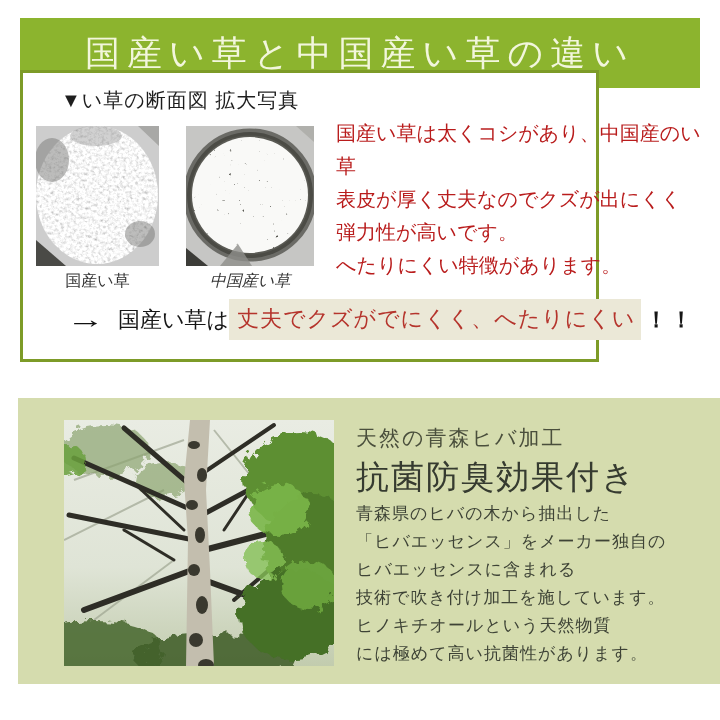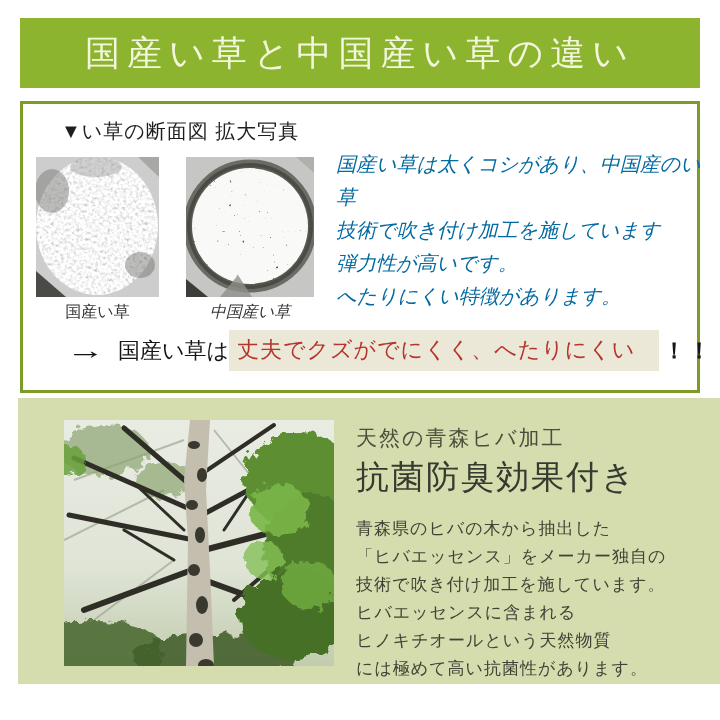--- a/index.html
+++ b/index.html
@@ -12,57 +12,57 @@
     position:absolute;left:20px;top:18px;width:680px;height:70px;
     background:var(--banner-green,#8cb42e);
     display:flex;align-items:center;justify-content:center;
   }
   .banner-title{
     font-family:Liberation Sans, sans-serif;
     font-size:35px;color:#f2f6dc;letter-spacing:7px;white-space:nowrap;
   }
   
   .content-box{
-    position:absolute;left:20px;top:101px;width:680px;height:292px;
+    position:absolute;left:20px;top:70px;width:579px;height:292px;
     background:#fff;border:3px solid var(--border-green,#7d9b28);box-sizing:border-box;
   }
   .section-label{position:absolute;left:38px;top:14px;font-size:20px;color:#1e1e1e;letter-spacing:1px;}
   .xsec{position:absolute;top:53px;height:140px;}
   .xsec svg{display:block;width:100%;height:100%;}
   .xsec-left{left:13px;width:123px;}
   .xsec-right{left:163px;width:128px;}
   .xsec-caption{position:absolute;top:198px;font-size:16px;color:#333;text-align:center;}
   .cap-left{left:13px;width:123px;font-family:Liberation Serif, serif;}
   .cap-right{left:163px;width:128px;font-style:italic;}
-  .desc{position:absolute;left:313px;top:44px;width:365px;font-size:20px;line-height:33px;color:#0369a1;font-style:italic;}
+  .desc{position:absolute;left:313px;top:44px;width:365px;font-size:20px;line-height:33px;color:#b91c1c;}
   .conclusion{position:absolute;left:44px;top:226px;display:flex;align-items:center;font-size:22px;color:#161616;white-space:nowrap;}
   .concl-arrow{font-size:25px;font-weight:bold;transform:scaleX(1.55);margin:0 20px 0 6px;color:#111;}
   .concl-prefix{}
   .concl-highlight{
     background:var(--highlight-bg,#ebe8d7);color:var(--highlight-red,#b5342c);
-    padding:5px 24px 6px 8px;letter-spacing:1px;
+    padding:5px 6px 6px 8px;letter-spacing:1px;
   }
   .concl-suffix{margin-left:4px;font-weight:bold;letter-spacing:3px;}
   
   .hiba-panel{
     position:absolute;left:18px;top:398px;width:704px;height:286px;
     background:var(--panel-light-green,#d5dcae);
   }
   .tree-photo{position:absolute;left:46px;top:22px;width:270px;height:246px;}
   .tree-photo svg{display:block;width:100%;height:100%;}
   .hiba-text{position:absolute;left:338px;top:26px;width:330px;}
   .hiba-subtitle{
     font-family:"Liberation Serif","DejaVu Serif",serif;
     font-size:21px;color:#4a4f3c;letter-spacing:2px;
   }
   .hiba-title{
     font-family:"Liberation Serif","DejaVu Serif",serif;
     font-size:33px;color:#363b30;letter-spacing:2px;margin-top:3px;white-space:nowrap;
   }
-  .hiba-body{margin-top:15px;font-size:17px;line-height:28px;color:#3e4336;letter-spacing:1px;}
+  .hiba-body{font-size:17px;line-height:28px;color:#3e4336;letter-spacing:1px;}
 </style>
 </head>
 <body>
 
 <div id="stage">
 
   <div class="banner">
     <span class="banner-title">国産い草と中国産い草の違い</span>
   </div>
 
@@ -110,21 +110,21 @@
         <path d="M34,140 L52,118 L66,140 Z" fill="#8f8f8b" opacity="0.8"></path>
         <path d="M128,0 L128,16 L110,0 Z" fill="#b0b0ac"></path>
       </svg>
     </div>
 
     <div class="xsec-caption cap-left">国産い草</div>
     <div class="xsec-caption cap-right">中国産い草</div>
 
     <div class="desc">
       <div>国産い草は太くコシがあり、中国産のい草</div>
-      <div>技術で吹き付け加工を施しています</div>
+      <div>表皮が厚く丈夫なのでクズが出にくく</div>
       <div>弾力性が高いです。</div>
       <div>へたりにくい特徴があります。</div>
     </div>
 
     <div class="conclusion">
       <span class="concl-arrow">→</span>
       <span class="concl-prefix">国産い草は</span>
       <span class="concl-highlight">丈夫でクズがでにくく、へたりにくい</span>
       <span class="concl-suffix">！！</span>
     </div>
@@ -199,21 +199,21 @@
         </g>
       </svg>
     </div>
 
     <div class="hiba-text">
       <div class="hiba-subtitle">天然の青森ヒバ加工</div>
       <div class="hiba-title">抗菌防臭効果付き</div>
       <div class="hiba-body">
         <div>青森県のヒバの木から抽出した</div>
         <div>「ヒバエッセンス」をメーカー独自の</div>
+        <div>ヒバエッセンスに含まれる</div>
         <div>技術で吹き付け加工を施しています。</div>
-        <div>ヒバエッセンスに含まれる</div>
         <div>ヒノキチオールという天然物質</div>
         <div>には極めて高い抗菌性があります。</div>
       </div>
     </div>
   </div>
 
 </div>
 
 </body></html>

